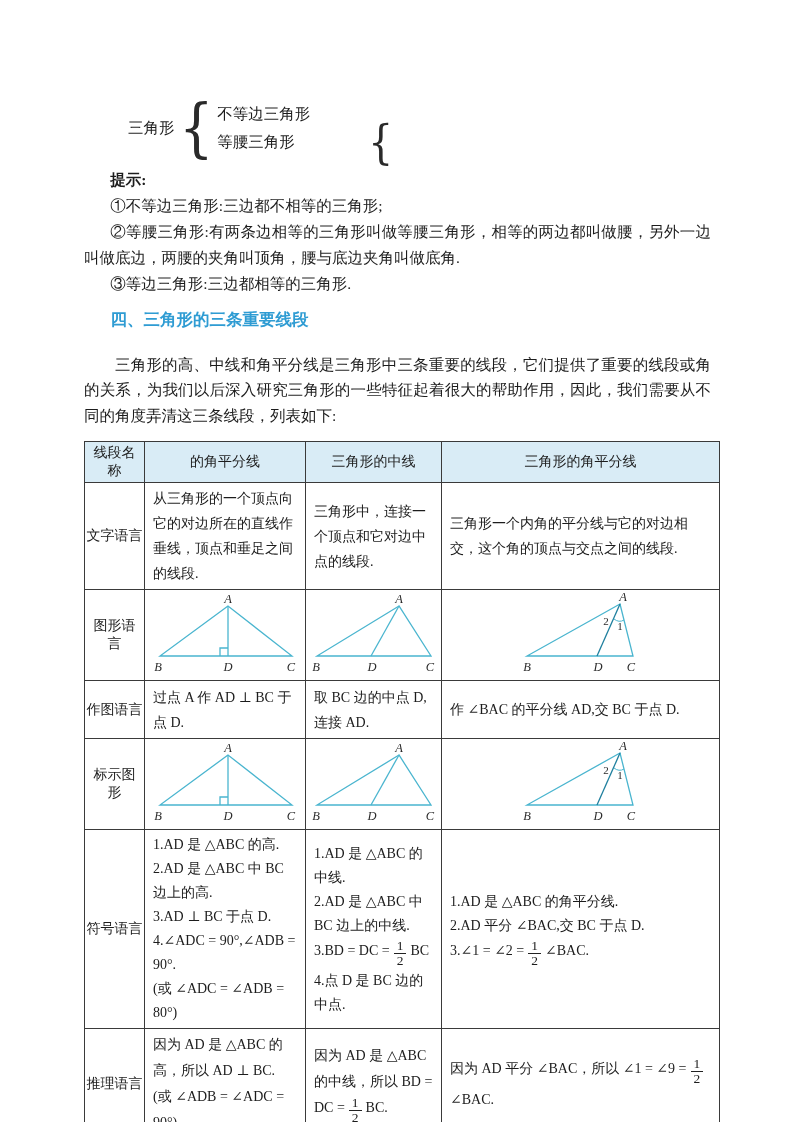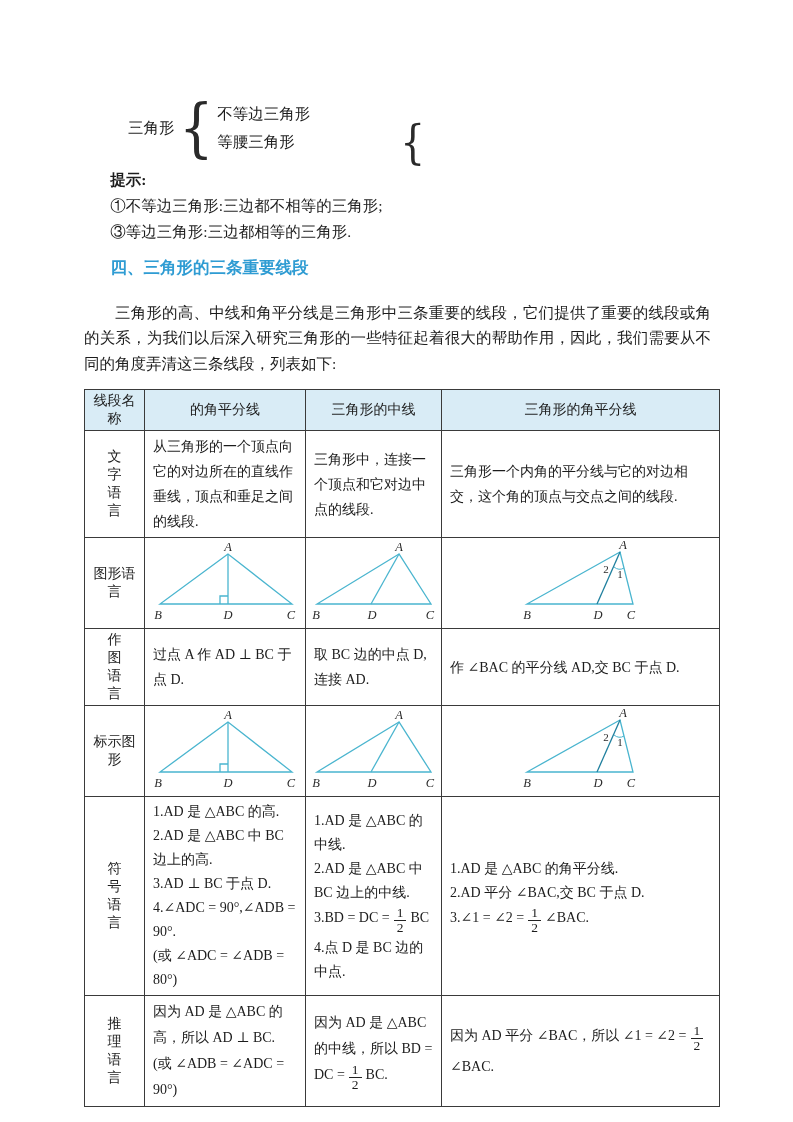--- a/index.html
+++ b/index.html
@@ -17,34 +17,34 @@
     font-family:"Liberation Serif","DejaVu Serif",serif;color:#1c1c1c;
     padding:104px 82px 0 84px;font-size:15.5px;
   }
   
   .bracket{display:flex;align-items:center;margin-left:44px;margin-bottom:14px;line-height:1.35;}
   .brace{font-family:"DejaVu Serif",serif;color:#2a2a2a;line-height:0;display:inline-block;transform:scaleX(.85);}
   .b1{font-size:64px;margin:0 1px;}
   .b2{font-size:46px;margin:0 3px;}
   .lvl1 .item1{margin-bottom:7px;}
   .row2{display:flex;align-items:center;}
-  .row2 .item2{margin-right:100px;}
+  .row2 .item2{margin-right:68px;}
   .lvl2 div{line-height:21px;}
   
   .tips-label{font-weight:bold;text-indent:1.7em;line-height:26px;}
   .tip{line-height:26px;text-indent:1.7em;text-align:justify;}
   
   .sec-title{color:var(--accent_blue);font-weight:bold;font-size:16.5px;text-indent:1.6em;line-height:28px;margin-top:8px;font-family:"Liberation Sans","DejaVu Sans",sans-serif;}
   .intro{line-height:25.5px;text-indent:2em;text-align:justify;margin-top:19px;}
   
   table{border-collapse:collapse;table-layout:fixed;width:635px;margin-top:13px;font-size:14px;}
   td,th{border:1px solid var(--border_col);vertical-align:middle;padding:3px 8px;font-weight:normal;}
   table{border:1.5px solid var(--border_col);}
   tr.head th{background:var(--table_header_bg);height:28px;text-align:center;padding:2px 2px;}
-  td.rowlab{text-align:center;padding:2px 18px;}
+  td.rowlab{text-align:center;padding:2px 0;}
   td.cell{line-height:25px;text-align:left;}
   tr.r-text td.cell{height:76px;}
   tr.r-fig td{height:85px;text-align:center;padding:2px;}
   tr.r-draw td.cell{height:58px;}
   tr.r-mark td{height:84px;text-align:center;padding:2px;}
   tr.r-sym td.cell{height:146px;line-height:24px;vertical-align:middle;}
   tr.r-rea td.cell{height:88px;line-height:26px;}
   .ln{display:block;}
   
   .frac{display:inline-block;text-align:center;vertical-align:-0.75em;line-height:1.05;margin:1px 4px;font-size:13.5px;}
@@ -66,20 +66,21 @@
       <div class="item1">不等边三角形</div>
       <div class="row2">
         <span class="item2">等腰三角形</span>
         <span class="brace b2">{</span>
       </div>
     </div>
   </div>
 
   <p class="tips-label">提示:</p>
   <p class="tip">①不等边三角形:三边都不相等的三角形;</p>
+  <p class="tip">②等腰三角形:有两条边相等的三角形叫做等腰三角形，相等的两边都叫做腰，另外一边叫做底边，两腰的夹角叫顶角，腰与底边夹角叫做底角.</p>
   <p class="tip">③等边三角形:三边都相等的三角形.</p>
 
   <h3 class="sec-title">四、三角形的三条重要线段</h3>
   <p class="intro">三角形的高、中线和角平分线是三角形中三条重要的线段，它们提供了重要的线段或角的关系，为我们以后深入研究三角形的一些特征起着很大的帮助作用，因此，我们需要从不同的角度弄清这三条线段，列表如下:</p>
 
   <table>
     <colgroup>
         <col style="width:60px">
         <col style="width:161px">
         <col style="width:136px">
@@ -224,20 +225,20 @@
     <tr class="r-rea">
       <td class="rowlab">推理语言</td>
       <td class="cell">
         <span class="ln">因为 AD 是 △ABC 的高，所以 AD ⊥ BC.</span>
         <span class="ln">(或 ∠ADB = ∠ADC = 90°)</span>
       </td>
       <td class="cell">
         <span>因为 AD 是 △ABC 的中线，所以 BD = DC =</span><span class="frac"><span class="num">1</span><span class="den">2</span></span><span>BC.</span>
       </td>
       <td class="cell">
-        <span>因为 AD 平分 ∠BAC，所以 ∠1 = ∠2 =</span><span class="frac"><span class="num">1</span><span class="den">2</span></span><span>∠BAC.</span>
+        <span>因为 AD 平分 ∠BAC，所以 ∠1 = ∠9 =</span><span class="frac"><span class="num">1</span><span class="den">2</span></span><span>∠BAC.</span>
       </td>
     </tr>
 
   </tbody>
     </table>
 
 </div>
 
 </body></html>

